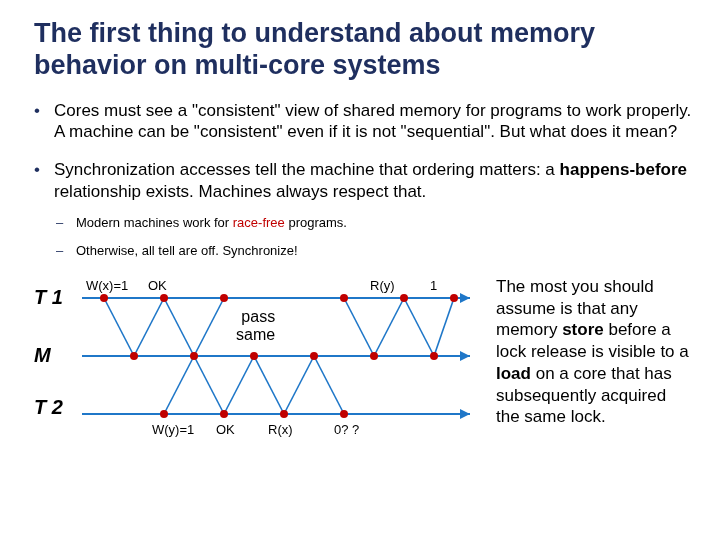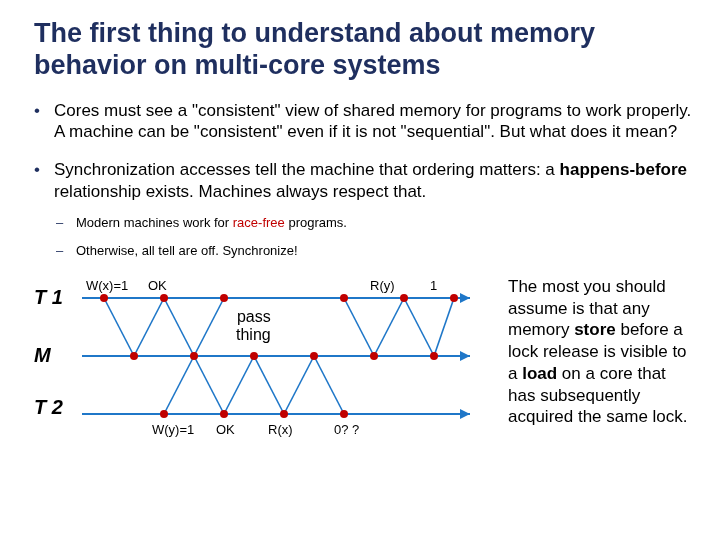--- a/index.html
+++ b/index.html
@@ -44,21 +44,21 @@
   ul.sub > li::before {
     content: "–";
     position: absolute;
     left: 2px; top: 0;
     color: #1f2f5f;
   }
   .race { color: #c00000; }
   .diagram-wrap {
     display: flex;
     align-items: flex-start;
-    gap: 14px;
+    gap: 2px;
     margin-top: 12px;
   }
   .diagram { position: relative; width: 460px; height: 160px; flex: 0 0 auto; }
   .row-label {
     position: absolute;
     left: 0;
     font-style: italic;
     font-weight: bold;
     font-size: 20px;
     color: #000;
@@ -112,21 +112,21 @@
     <div class="row-label" style="top:68px">M</div>
     <div class="row-label" style="top:120px">T 2</div>
 
     <div class="top-label" style="left:52px; top:2px">W(x)=1</div>
     <div class="top-label" style="left:114px; top:2px">OK</div>
     <div class="top-label" style="left:336px; top:2px">R(y)</div>
     <div class="top-label" style="left:396px; top:2px">1</div>
 
     <div class="pass-lock" style="left:202px; top:32px">
       <span>pass</span><br>
-      <span>thing</span>
+      <span>same</span>
     </div>
 
     <div class="top-label" style="left:118px; top:146px">W(y)=1</div>
     <div class="top-label" style="left:182px; top:146px">OK</div>
     <div class="top-label" style="left:234px; top:146px">R(x)</div>
     <div class="top-label" style="left:300px; top:146px">0? ?</div>
 
     <svg width="460" height="160">
 
       <line class="timeline" x1="48" y1="22" x2="436" y2="22"></line>

